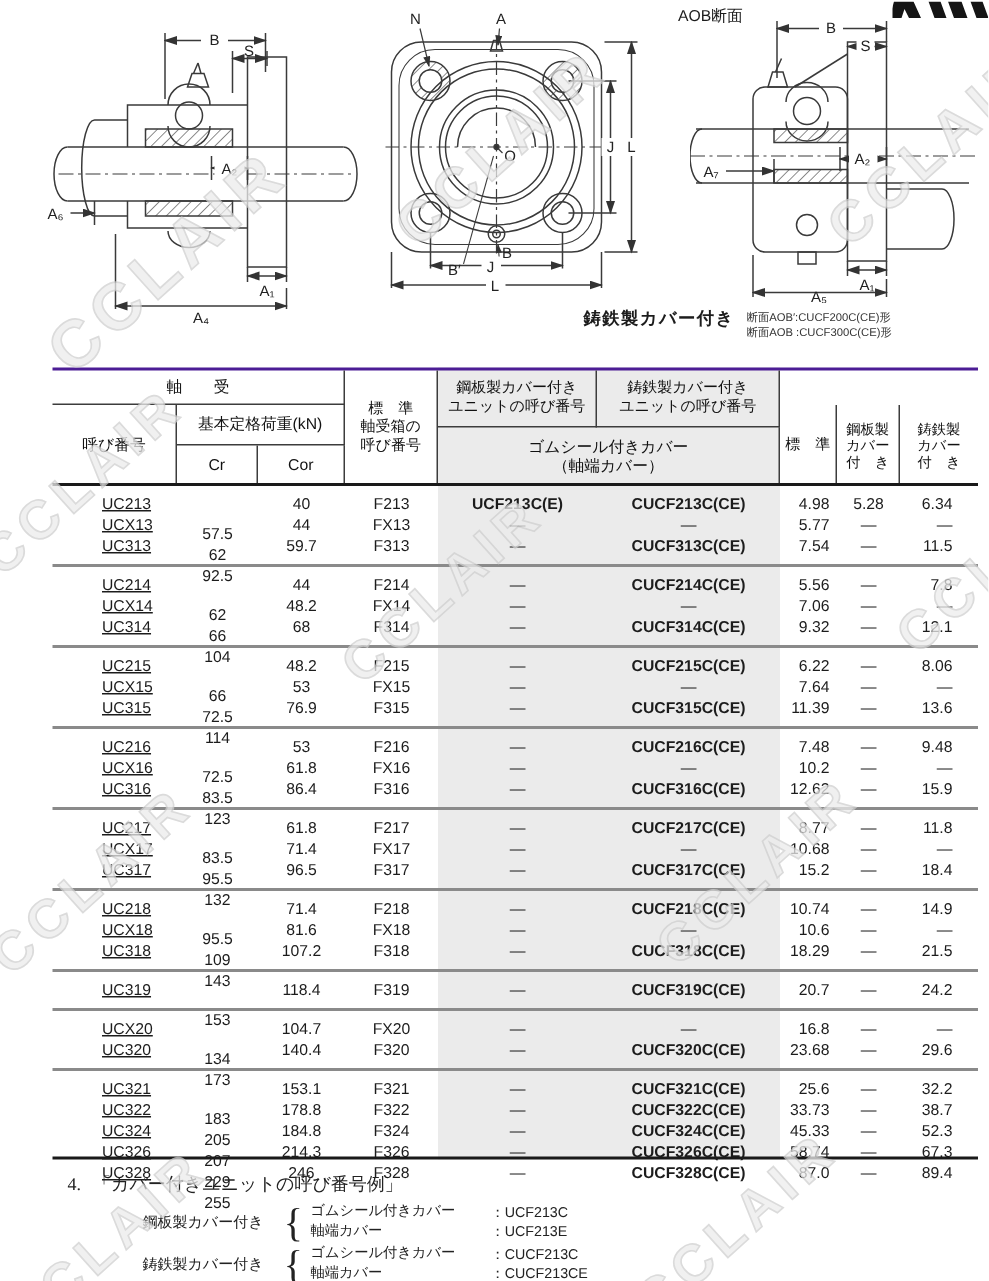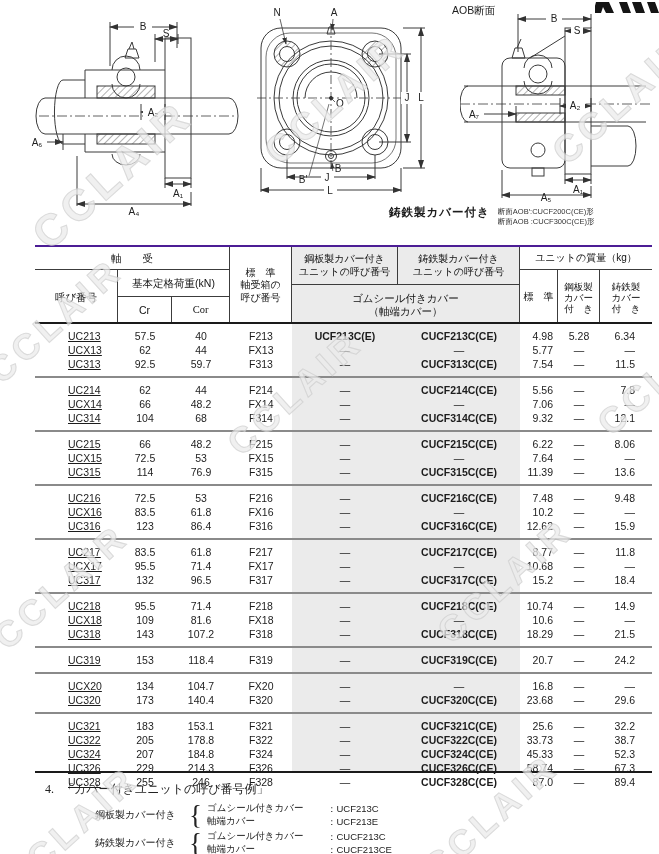--- a/index.html
+++ b/index.html
@@ -37,21 +37,21 @@
   .br{border-right:1px solid #3c3c3c;}
   .small{font-size:9.5px;line-height:11px;}
   
   .tbody{position:absolute;left:35px;top:322px;width:617px;height:451px;
          border-top:2px solid #1a1a1a;border-bottom:2px solid #1a1a1a;z-index:2;box-sizing:border-box;}
   .tgroup{padding:5px 0;}
   .gsep{border-top:2px solid #8a8a8a;height:0;}
   .trow{display:flex;height:14px;}
   .tc{font-size:10.5px;line-height:14px;height:14px;box-sizing:border-box;white-space:nowrap;}
   .c0{width:83px;text-align:left;padding-left:33px;text-decoration:underline;}
-  .c1{width:54px;text-align:center;}
+  .c1{width:54px;text-align:center;margin-top:20px;}
   .c2{width:58px;text-align:center;}
   .c3{width:62px;text-align:center;}
   .c4{width:106px;text-align:center;font-weight:700;}
   .c5{width:122px;text-align:center;font-weight:700;}
   .c6{width:38px;text-align:right;padding-right:5px;}
   .c7{width:42px;text-align:center;}
   .c8{width:52px;text-align:right;padding-right:17px;}
   .dash{font-weight:400;}
   
   .fnote{position:absolute;left:35px;top:781px;width:610px;z-index:2;
@@ -291,31 +291,30 @@
     </div>
   </div>
 
   <div class="grayband"></div>
 
   <div class="thead">
     <div class="hc bb br" style="left:0;top:0;width:195px;height:23px;">軸　　受</div>
     <div class="hc br" style="left:0;top:23px;width:83px;height:54px;">呼び番号</div>
     <div class="hc bb br" style="left:83px;top:23px;width:112px;height:27px;">基本定格荷重(kN)</div>
     <div class="hc br" style="left:83px;top:50px;width:54px;height:27px;">Cr</div>
-    <div class="hc br" style="left:137px;top:50px;width:58px;height:27px;font-family:Liberation Serif, serif;">Cor</div>
+    <div class="hc br" style="left:137px;top:50px;width:58px;height:27px;">Cor</div>
     <div class="hc br" style="left:195px;top:0;width:62px;height:77px;font-size:10px;">標　準
 軸受箱の
 呼び番号</div>
     <div class="hc bb br" style="left:257px;top:0;width:106px;height:38px;font-size:10px;">鋼板製カバー付き
 ユニットの呼び番号</div>
     <div class="hc bb br" style="left:363px;top:0;width:122px;height:38px;font-size:10px;">鋳鉄製カバー付き
 ユニットの呼び番号</div>
     <div class="hc br" style="left:257px;top:38px;width:228px;height:39px;">ゴムシール付きカバー
 （軸端カバー）</div>
-    <div class="hc bb" style="left:485px;top:0;width:132px;height:23px;font-size:10px;">ユニットの質量（kg）</div>
     <div class="hc br" style="left:485px;top:23px;width:38px;height:54px;font-size:10px;">標　準</div>
     <div class="hc br small" style="left:523px;top:23px;width:42px;height:54px;">鋼板製
 カバー
 付　き</div>
     <div class="hc small" style="left:565px;top:23px;width:52px;height:54px;">鋳鉄製
 カバー
 付　き</div>
   </div>
 
   <div class="tbody">

